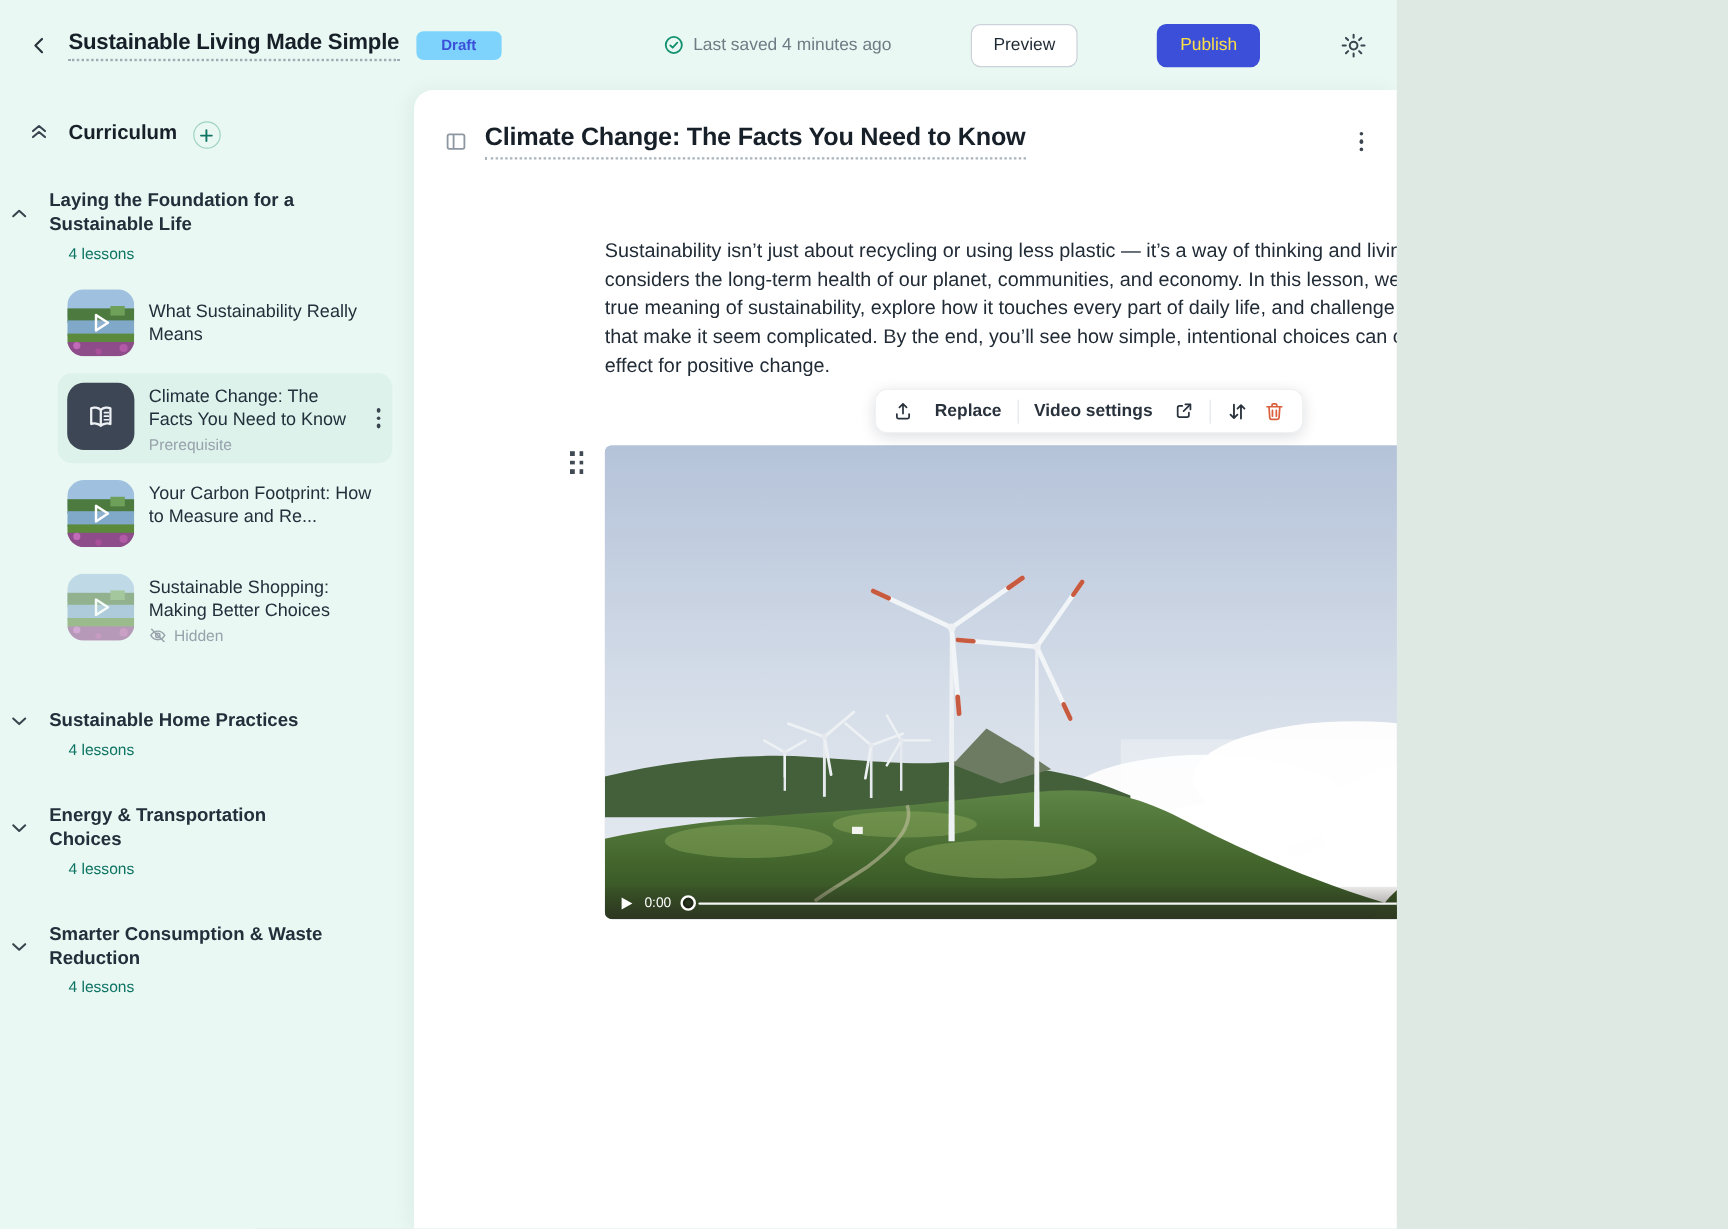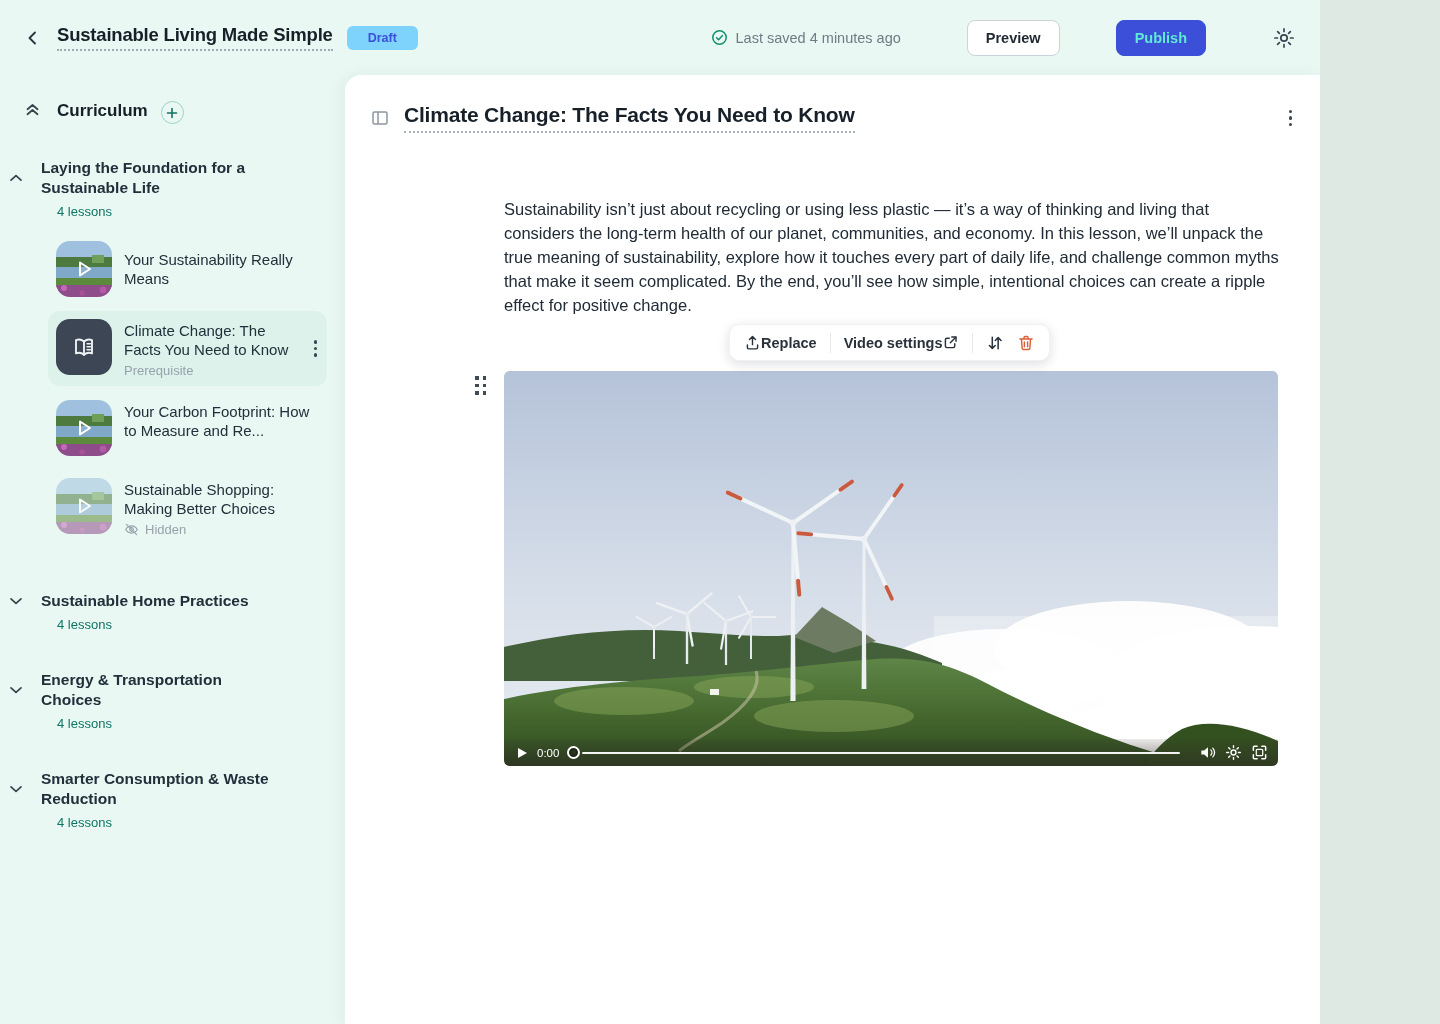--- a/index.html
+++ b/index.html
@@ -1,29 +1,29 @@
 <!DOCTYPE html>
 <html><head>
 <meta charset="utf-8">
 <style>
   * { margin:0; padding:0; box-sizing:border-box; }
   html,body { background:#dfe9e4; }
   body { font-family:"Liberation Sans", sans-serif; }
-  .stage { position:relative; width:1320px; height:1024px; background:#E9F8F2; overflow:hidden; color:#1C2733; }
+  .stage { position:relative; width:1164px; height:1024px; background:#E9F8F2; overflow:hidden; color:#1C2733; }
 
   
   .header { position:absolute; top:0; left:0; right:0; height:75px; display:flex; align-items:center; padding:0 24px; }
   .back-btn { width:18px; height:18px; display:flex; align-items:center; justify-content:center; color:#2A333D; cursor:pointer; }
   .course-title { margin-left:15px; font-size:18.5px; font-weight:700; color:#172029; border-bottom:2px dotted #9FAAB3; padding-bottom:3px; letter-spacing:-0.2px; }
   .draft-badge { margin-left:14px; background:#7dd3fc; color:#3B4FD8; font-size:12.5px; font-weight:700; padding:5px 21px; border-radius:6px; }
   .header-right { margin-left:auto; display:flex; align-items:center;gap:48px; }
   .saved { display:flex; align-items:center; gap:8px; color:#6F7B85; font-size:14.5px; }
-  .btn { border-radius:8px; font-size:14.5px; font-weight:700; padding:9px 18px; cursor:pointer; }
+  .btn { border-radius:8px; font-size:14.5px; font-weight:400; padding:9px 18px; cursor:pointer; }
   .btn-preview { background:#FFFFFF; border:1px solid #CBD2D9; color:#1F2933; margin-left:18px; }
-  .btn-publish { background:#3B4FD8; border:1px solid #3B4FD8; color:#5eead4; margin-left:8px; }
+  .btn-publish { background:#3B4FD8; border:1px solid #3B4FD8; color:#fde047; margin-left:18px; }
   .gear-btn { margin-left:18px; width:24px; height:24px; color:#3A4550; display:flex; align-items:center; justify-content:center; cursor:pointer; }
 
   
   .sidebar { position:absolute; top:75px; left:0; width:345px; bottom:0; overflow:hidden; }
   .curriculum-head { display:flex; padding-left:24px; margin-top:26px; }
   .collapse-all { width:17px; height:17px; color:#39434D; cursor:pointer; }
   .curriculum-title { margin-left:16px; font-size:17px; font-weight:700; color:#172029; }
   .add-section { margin-left:13px; width:23px; height:23px; border:1.5px solid #9ED2C2; border-radius:50%; color:#0E7464; display:flex; align-items:center; justify-content:center; cursor:pointer; background:transparent; }
   .section { margin-top:38px; }
   .section-head { display:flex; align-items:center; padding-left:8px; cursor:pointer; }
@@ -46,21 +46,21 @@
   
   .card { position:absolute; left:345px; top:75px; right:0; bottom:0; background:#FFFFFF; border-top-left-radius:16px; box-shadow:-4px 0 16px rgba(20,45,35,0.05); }
   .card-head { display:flex; align-items:center; padding:28px 26px 0 26px; }
   .panel-icon { width:18px; height:18px; color:#8D97A1; cursor:pointer; flex-shrink:0; }
   .lesson-page-title { margin-left:15px; font-size:21px; font-weight:700; color:#172029; letter-spacing:-0.2px; border-bottom:2px dotted #A8B3BC; padding-bottom:4px; }
   .card-kebab { margin-left:auto; }
   .intro { position:absolute; left:159px; top:122px; width:776px; font-size:16.5px; line-height:24px; color:#212B36; }
 
   
   .vtoolbar { position:absolute; left:384px; top:249px; height:37px; background:#FFFFFF; border:1px solid #EFF1F3; border-radius:10px; box-shadow:0 3px 12px rgba(16,24,40,0.14); display:flex; align-items:center; padding:0 14px; gap:13px; z-index:5; }
-  .vt-btn { display:flex; align-items:center; gap:0; font-size:14.5px; font-weight:700; color:#29323C; cursor:pointer; }
+  .vt-btn { display:flex; align-items:center; gap:18px; font-size:14.5px; font-weight:700; color:#29323C; cursor:pointer; }
   .vt-icon { width:17px; height:17px; color:#29323C; display:flex; align-items:center; }
   .vt-div { width:1px; height:20px; background:#E3E7EA; }
   .vt-trash { color:#D9603B; width:18px; height:18px; cursor:pointer; }
 
   .drag-handle { position:absolute; left:130px; top:301px; display:grid; grid-template-columns:3.5px 3.5px; gap:4px; cursor:grab; }
   .drag-handle i { width:3.5px; height:3.5px; background:#3F4A55; display:block; }
 
   
   .video { position:absolute; left:159px; top:296px; width:774px; height:395px; border-radius:6px; overflow:hidden; background:#C9D4E2; }
   .video svg.scene { position:absolute; inset:0; display:block; }
@@ -152,21 +152,21 @@
                 <circle cx="26" cy="52" r="2.6" fill="#A9509B"></circle>
                 <rect x="36" y="14" width="12" height="8" fill="#6FA05A"></rect>
               </svg>
             <span class="play-ov">
               <svg width="24" height="24" viewBox="0 0 24 24" fill="rgba(255,255,255,0.12)" stroke="#fff" stroke-width="2" stroke-linejoin="round">
                   <path d="M8 5.5v13l10-6.5z"></path>
                 </svg>
             </span>
           </div>
           <div class="lesson-body">
-            <div class="lesson-title" style="margin-top:7px;">Your Sustainability Really Means</div>
+            <div class="lesson-title" style="margin-top:7px;">What Sustainability Really Means</div>
           </div>
         </div>
 
         <div class="lesson-row selected">
           <div class="thumb-reading">
             <svg width="30" height="30" viewBox="0 0 30 30" fill="none" stroke="#EDF1F4" stroke-width="1.9" stroke-linecap="round" stroke-linejoin="round">
                 <path d="M15 9.5C12.8 7.6 9.2 7.2 7 8.2v13.2c2.2-1 5.8-.6 8 1.3 2.2-1.9 5.8-2.3 8-1.3V8.2c-2.2-1-5.8-.6-8 1.3z"></path>
                 <path d="M15 9.5v13.2"></path>
                 <path d="M18 11.8h3.4M18 14.8h3.4M18 17.8h3.4" stroke-width="1.4"></path>
               </svg>

